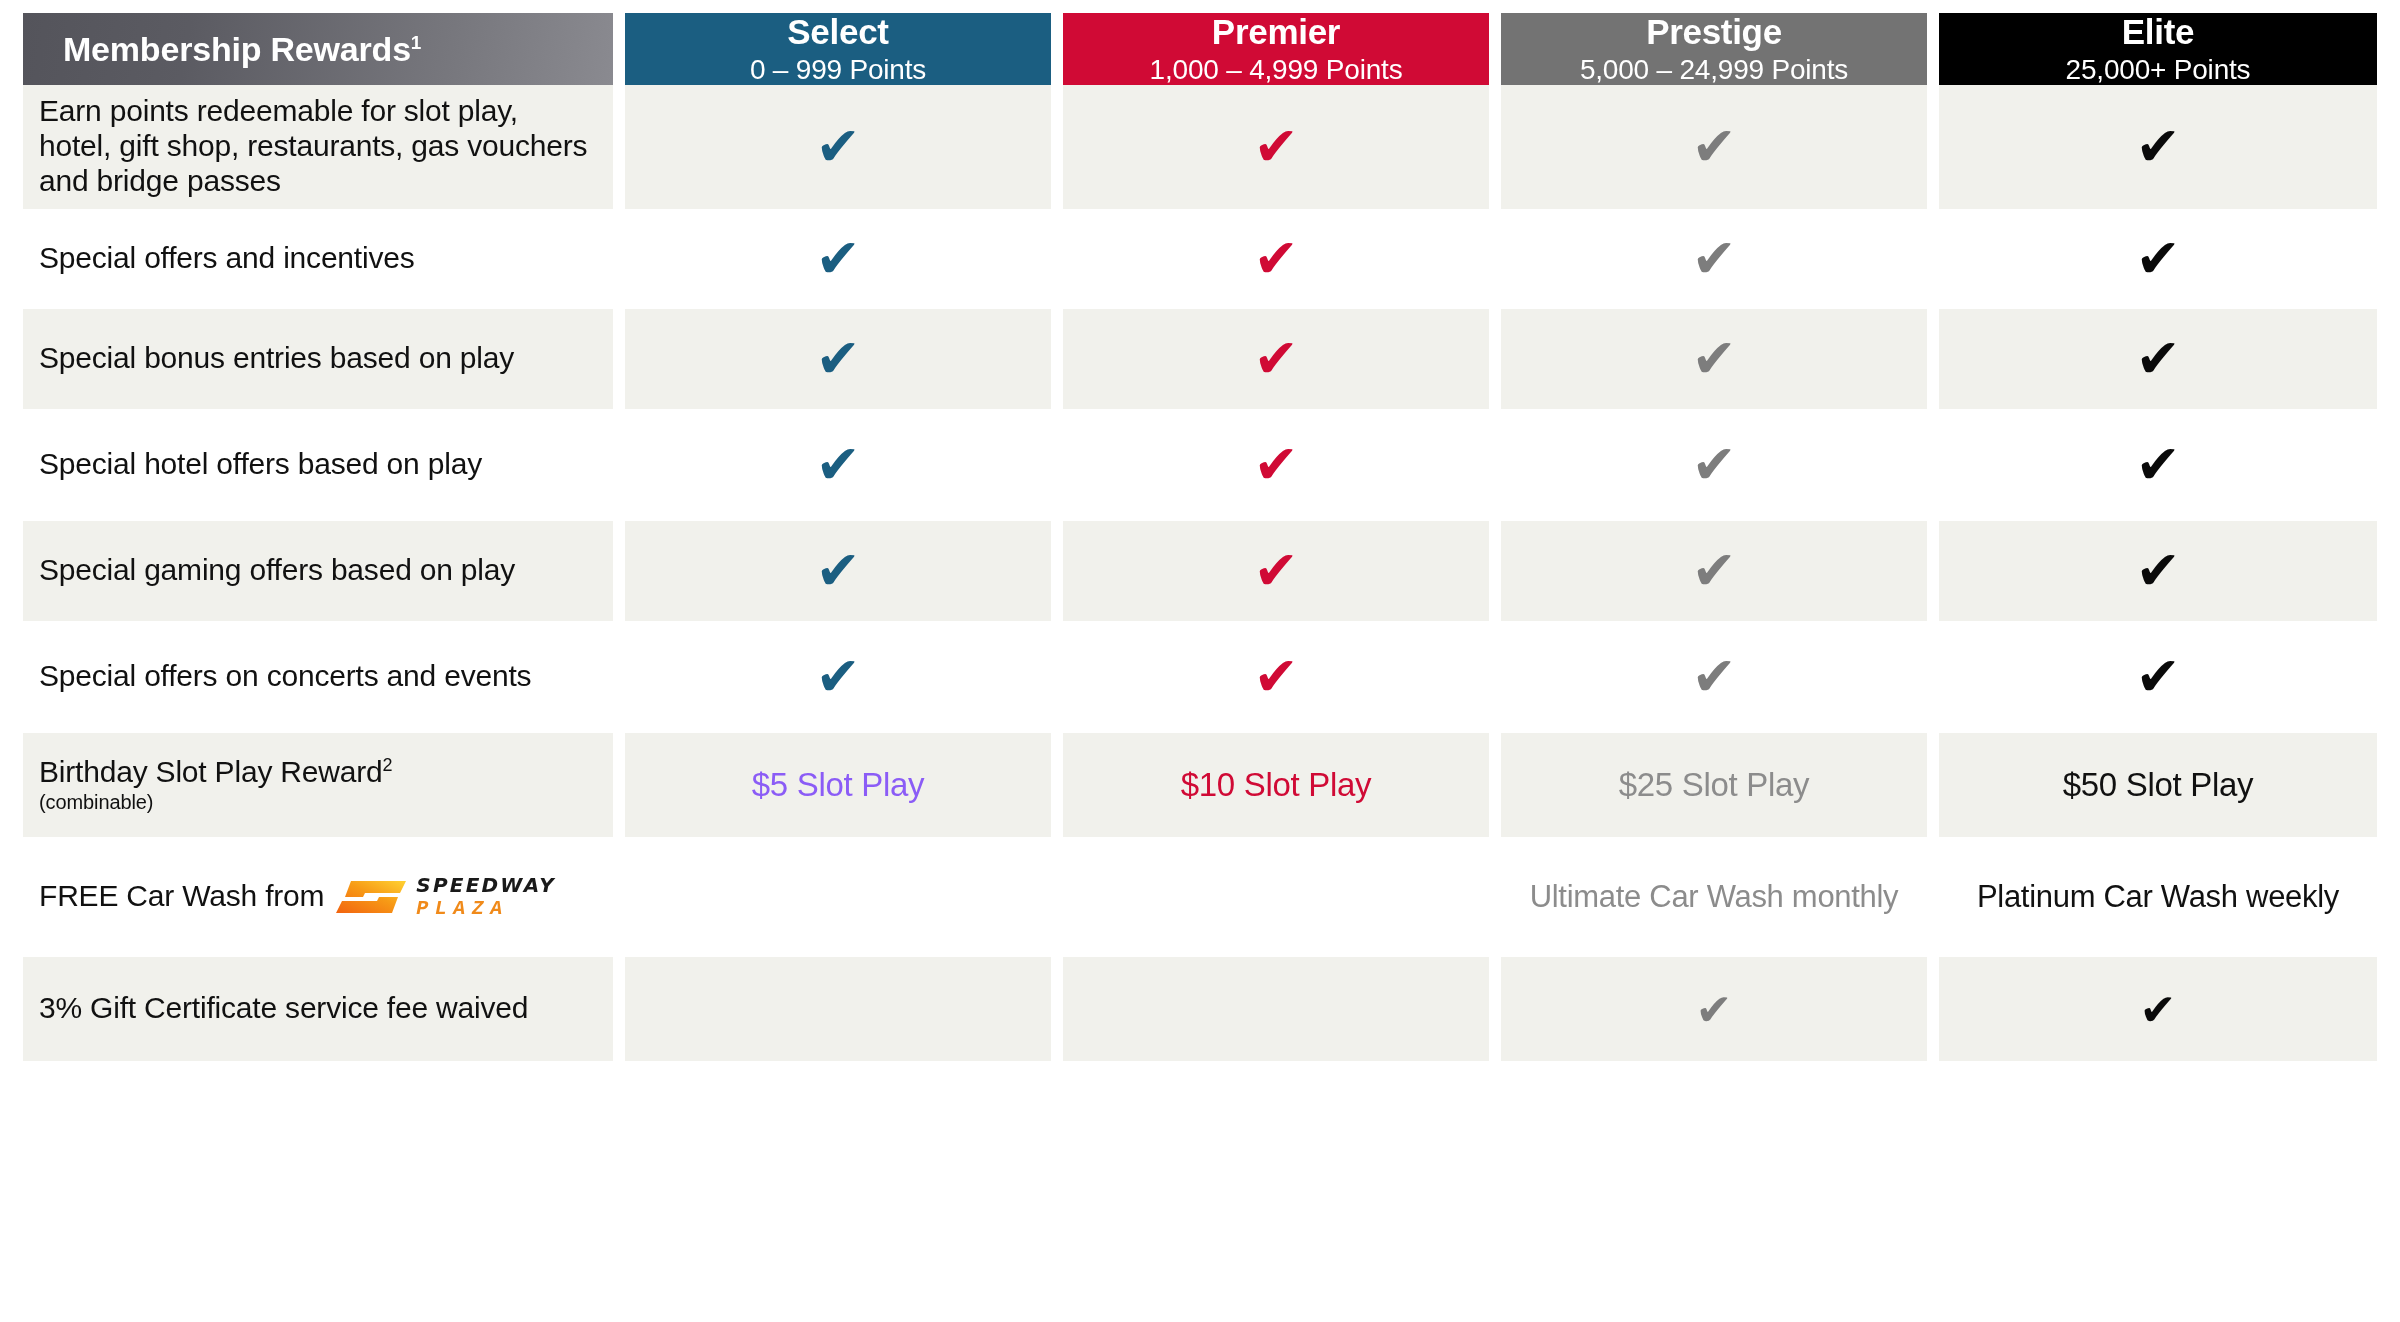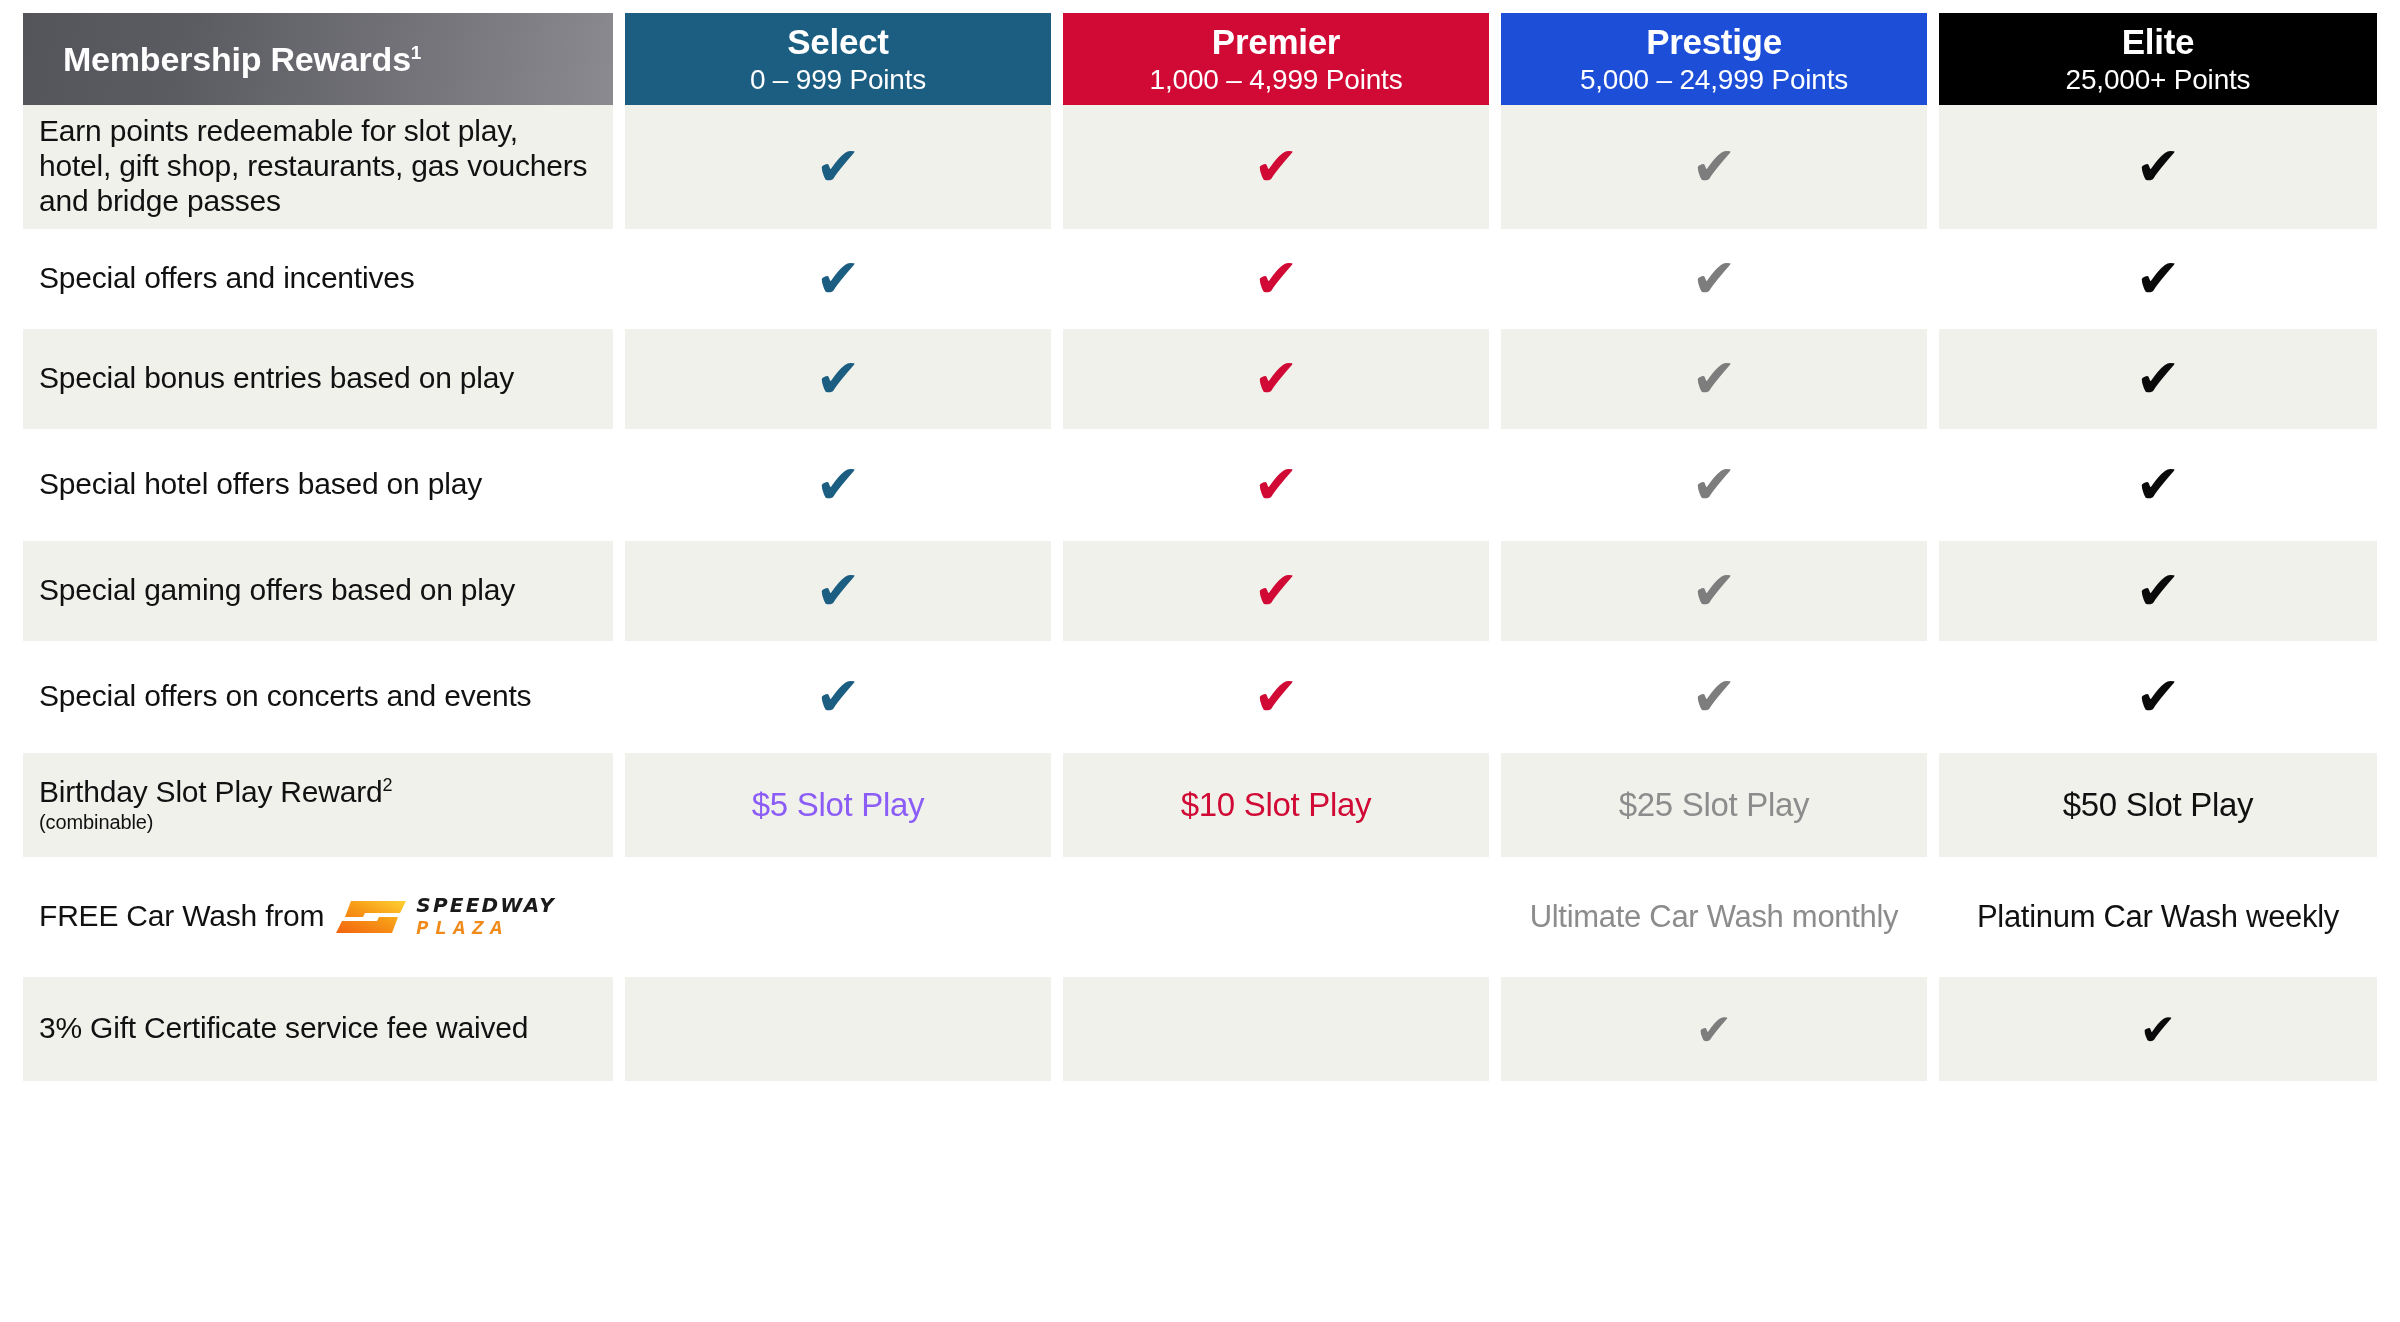--- a/index.html
+++ b/index.html
@@ -24,21 +24,21 @@
     border-spacing:0;
     table-layout:fixed;
   }
   col.c-label{width:602px;}
   col.c-tier {width:438px;}
 
   
   thead th{
     padding:0;
     vertical-align:middle;
-    height:92px;
+    height:72px;
     border-right:12px solid #ffffff;
   }
   thead th:last-child{border-right:0;}
 
   th.hd-label{
     background:linear-gradient(100deg,#54545b 0%,#5b5b62 28%,#77777d 72%,#8a8a90 100%);
     text-align:left;
     padding-left:40px;
   }
   .hd-label-text{
@@ -46,21 +46,21 @@
     font-size:34px;
     font-weight:bold;
     letter-spacing:-.2px;
     line-height:1;
   }
   .hd-label-text sup{font-size:19px;vertical-align:super;font-weight:bold;}
 
   th.hd-tier{text-align:center;}
   .tier-select  {background:#1b5e81;}
   .tier-premier {background:#d00a35;}
-  .tier-prestige{background:#1d4ed8;}
+  .tier-prestige{background:#737373;}
   .tier-elite   {background:#000000;}
 
   .tier-name{
     display:block;
     color:#ffffff;
     font-size:35px;
     font-weight:bold;
     line-height:1.02;
     letter-spacing:-.3px;
     margin-bottom:5px;

